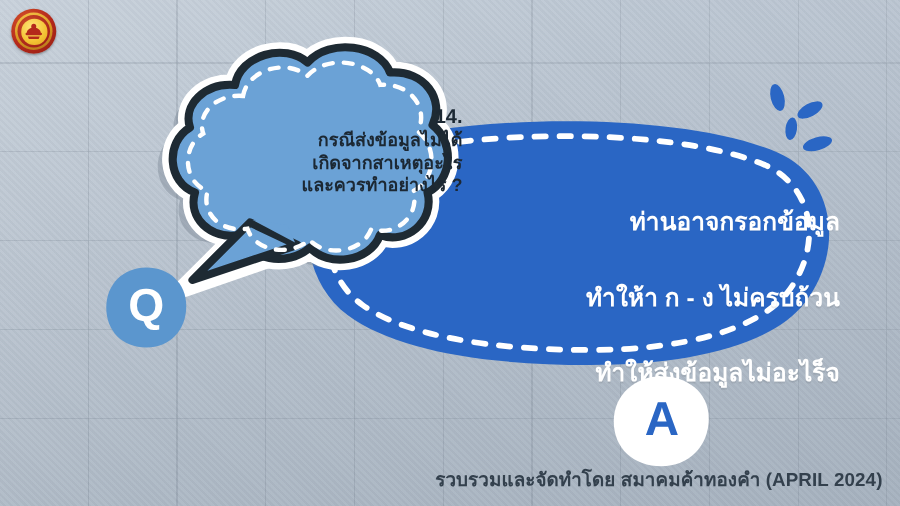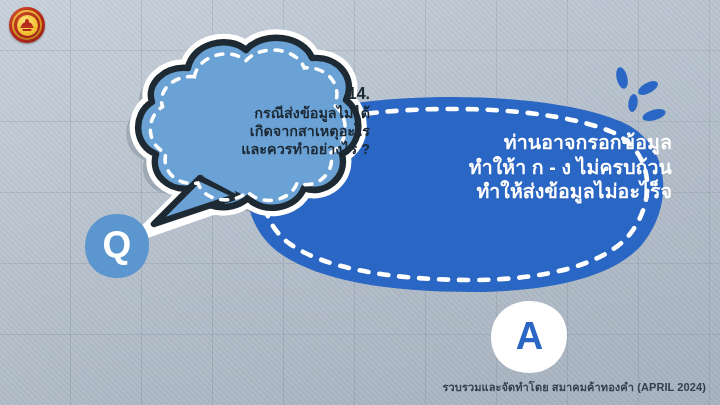--- a/index.html
+++ b/index.html
@@ -65,21 +65,21 @@
     position:absolute; left:236px; top:96px; width:436px; height:212px;
     z-index:3;
   }
   .answer-bubble svg { position:absolute; inset:0; }
   .answer-text {
     position:absolute; left:0; top:34px; width:100%;
     color:#ffffff; font-size:19.5px; letter-spacing:.1px;
     text-shadow:0 1px 0 rgba(0,0,0,0.08);
     z-index:4;
   }
-  .answer-text span { display:block; }
+  .answer-text span { display:block;margin-top:36px; }
 
   
   .sparks { position:absolute; left:596px; top:58px; width:78px; height:80px; z-index:2; }
 
   
   .q-cloud {
     position:absolute; left:118px; top:28px; width:252px; height:232px; z-index:5;
   }
   .q-cloud svg { position:absolute; inset:0; }
   .q-text {
@@ -107,21 +107,21 @@
   .a-badge svg { position:absolute; inset:0; }
   .a-badge .glyph {
     position:absolute; inset:0; display:flex; align-items:center; justify-content:center;
     color:#2a66c4; font-size:38px; font-weight:bold; line-height:1;
     padding-bottom:2px; padding-left:1px;
   }
 
   
   .footer {
     position:absolute; right:14px; bottom:9px;
-    color:#33404d; font-size:11px; font-weight:bold; letter-spacing:.1px;
+    color:#33404d; font-size:15px; font-weight:bold; letter-spacing:.1px;
     z-index:8;
   }
 </style>
 </head>
 <body>
 
 <div id="slide">
 
   <div id="grain"></div>
 

